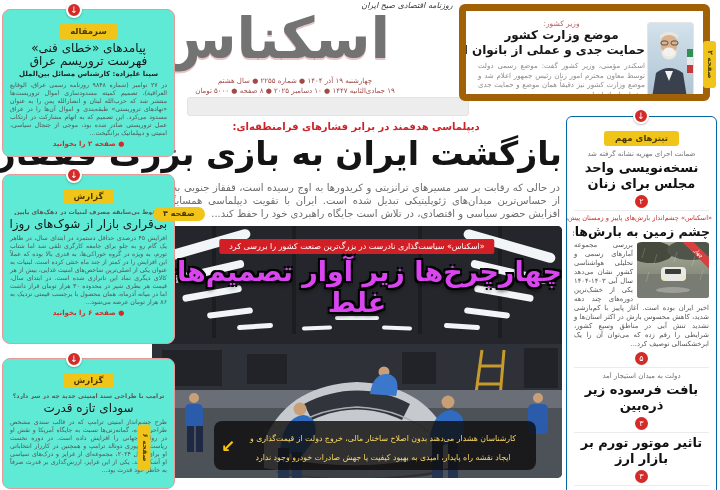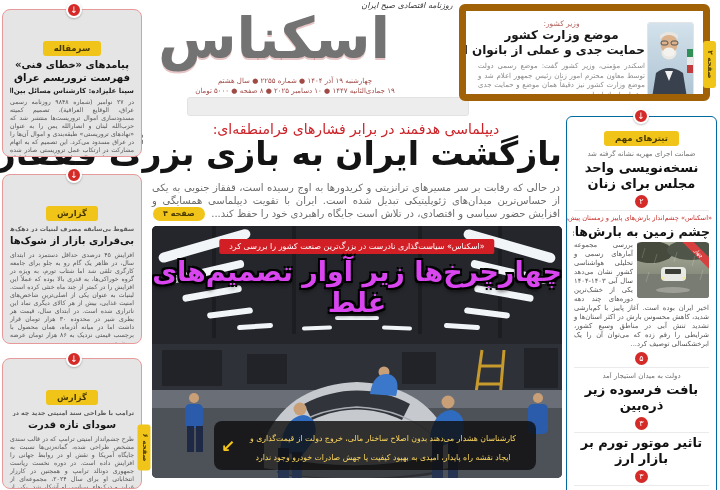--- a/index.html
+++ b/index.html
@@ -74,21 +74,21 @@
   .mbox-kicker { font-size:7.5px; color:#b3605c; text-align:center; }
   .mbox-h { font-size:12px; font-weight:bold; color:#161616; text-align:center; line-height:15px; white-space:nowrap; }
   .mbox-body {
     margin-top:4px; font-size:7px; line-height:9.5px; color:#8a8a8a; text-align:justify;
   }
   .vtab-minister { left:686px; top:58px; width:47px; }
 
   
   .lead-kicker {
     position:absolute; left:150px; top:121px; width:412px; text-align:center;
-    font-size:14px; font-weight:normal; color:#cc2127;
+    font-size:10px; font-weight:bold; color:#cc2127;
   }
   .lead-headline {
     position:absolute; left:150px; top:134px; width:412px; text-align:center;
     font-size:33px; font-weight:bold; color:#141414; white-space:nowrap;
   }
   .lead-body {
     position:absolute; left:152px; top:181px; width:408px;
     font-size:10px; line-height:13px; color:#6a6a6a; text-align:justify;
   }
   .lead-tag { position:absolute; left:153px; top:207px; z-index:4;border-radius:7px; }
@@ -143,32 +143,32 @@
   }
   .rain-ribbon {
     position:absolute; top:7px; right:-15px; width:50px;
     transform:rotate(45deg); background:#d8403f; color:#fff;
     font-size:5.5px; text-align:center; padding:1px 0;
   }
   .r-body { font-size:6.8px; line-height:9px; color:#555; text-align:justify; }
 
   
   .lbox {
-    position:absolute; left:2px; width:140px; background:#e5e5e5;
+    position:absolute; left:2px; width:173px; background:#5eead4;
     border:1px solid #e79a9a; border-radius:8px;
-    padding:26px 7px 4px; overflow:hidden;
+    padding:9px 7px 4px; overflow:hidden;
   }
   .lbox1 { top:9px;  height:148px; }
   .lbox2 { top:174px; height:170px; }
   .lbox3 { top:358px; height:131px; }
   .licon1 { left:66px; top:2px; }
   .licon2 { left:66px; top:167px; }
   .licon3 { left:66px; top:351px; }
   .l-head {
-    margin-top:3px; font-size:10px; font-weight:bold; color:#151515;
+    margin-top:3px; font-size:12px; font-weight:normal; color:#151515;
     text-align:center; line-height:12.5px;
   }
   .l-head.one { white-space:nowrap; overflow:hidden; }
   .l-kicker { margin-top:4px; font-size:6.2px; font-weight:bold; color:#5a5a5a; text-align:center; white-space:nowrap; overflow:hidden; }
   .l-author { margin-top:3px; font-size:7px; font-weight:bold; color:#222; text-align:center; white-space:nowrap; overflow:hidden; }
   .l-body { margin-top:3px; font-size:6.2px; line-height:8px; color:#555; text-align:justify; }
   .l-footer { margin-top:3px; font-size:7px; font-weight:bold; color:#d42b28; text-align:center; }
 </style>
 </head>
 <body>

